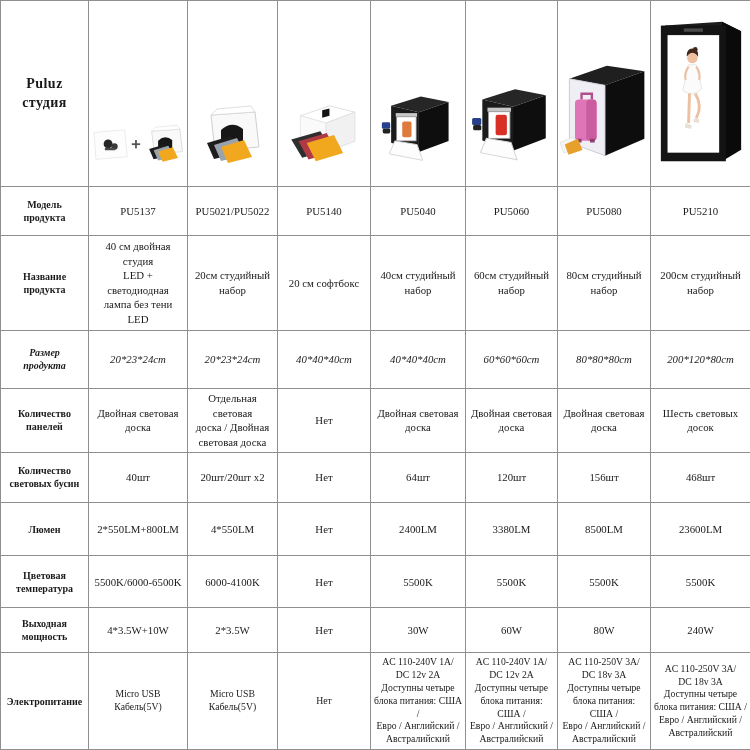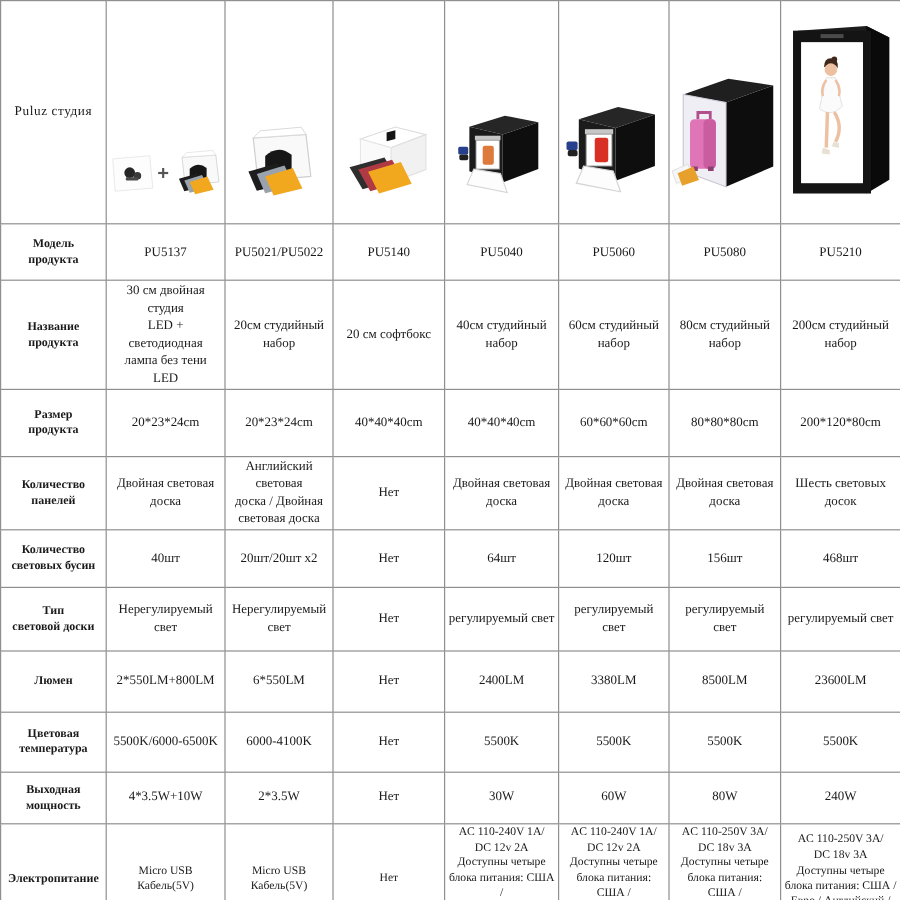--- a/index.html
+++ b/index.html
@@ -3,21 +3,21 @@
 <meta charset="utf-8">
 <style>
   html,body{margin:0;padding:0;background:#ffffff;}
   body{width:750px;height:750px;overflow:hidden;color:#1a1a1a;
        font-family:"Liberation Serif","DejaVu Serif",serif;}
   table{border-collapse:collapse;table-layout:fixed;width:750px;height:750px;background:#fff;}
   th,td{border:1px solid #8f8f8f;text-align:center;vertical-align:middle;
         padding:1px 3px;font-size:10.8px;line-height:1.35;white-space:pre-line;
         font-weight:normal;overflow:hidden;}
   th.row-label{font-weight:bold;font-size:10px;line-height:1.3;}
-  th.corner{font-weight:normal;font-size:11px;letter-spacing:.5px;}
+  th.corner{font-weight:bold;font-size:14px;letter-spacing:.5px;}
   tr.dense td{font-size:9.7px;line-height:1.32;}
   td.img-cell{vertical-align:bottom;padding:0 2px 5px 2px;}
   td.img-cell svg{display:block;margin:0 auto;}
 </style>
 </head>
 <body>
 
 <table>
   <colgroup>
     <col style="width:88px">
@@ -147,52 +147,52 @@
         <td>PU5021/PU5022</td>
         <td>PU5140</td>
         <td>PU5040</td>
         <td>PU5060</td>
         <td>PU5080</td>
         <td>PU5210</td>
       </tr>
       <tr style="height: 58px;">
         <th class="row-label">Название
 продукта</th>
-        <td>30 см двойная студия
+        <td>40 см двойная студия
 LED + светодиодная
 лампа без тени LED</td>
         <td>20см студийный
 набор</td>
         <td>20 см софтбокс</td>
         <td>40см студийный
 набор</td>
         <td>60см студийный
 набор</td>
         <td>80см студийный
 набор</td>
         <td>200см студийный
 набор</td>
       </tr>
-      <tr style="height: 56px;">
+      <tr style="height: 56px; font-style: italic;">
         <th class="row-label">Размер
 продукта</th>
         <td>20*23*24cm</td>
         <td>20*23*24cm</td>
         <td>40*40*40cm</td>
         <td>40*40*40cm</td>
         <td>60*60*60cm</td>
         <td>80*80*80cm</td>
         <td>200*120*80cm</td>
       </tr>
       <tr style="height: 55px;">
         <th class="row-label">Количество
 панелей</th>
         <td>Двойная световая
 доска</td>
-        <td>Английский световая
+        <td>Отдельная световая
 доска / Двойная
 световая доска</td>
         <td>Нет</td>
         <td>Двойная световая
 доска</td>
         <td>Двойная световая
 доска</td>
         <td>Двойная световая
 доска</td>
         <td>Шесть световых
@@ -202,37 +202,24 @@
         <th class="row-label">Количество
 световых бусин</th>
         <td>40шт</td>
         <td>20шт/20шт x2</td>
         <td>Нет</td>
         <td>64шт</td>
         <td>120шт</td>
         <td>156шт</td>
         <td>468шт</td>
       </tr>
-      <tr style="height: 53px;">
-        <th class="row-label">Тип
-световой доски</th>
-        <td>Нерегулируемый
-свет</td>
-        <td>Нерегулируемый
-свет</td>
-        <td>Нет</td>
-        <td>регулируемый свет</td>
-        <td>регулируемый свет</td>
-        <td>регулируемый свет</td>
-        <td>регулируемый свет</td>
-      </tr>
       <tr style="height: 51px; margin-left: 35px;">
         <th class="row-label">Люмен</th>
         <td>2*550LM+800LM</td>
-        <td>6*550LM</td>
+        <td>4*550LM</td>
         <td>Нет</td>
         <td>2400LM</td>
         <td>3380LM</td>
         <td>8500LM</td>
         <td>23600LM</td>
       </tr>
       <tr style="height: 50px; margin-left: 40px;">
         <th class="row-label">Цветовая
 температура</th>
         <td>5500K/6000-6500K</td>

